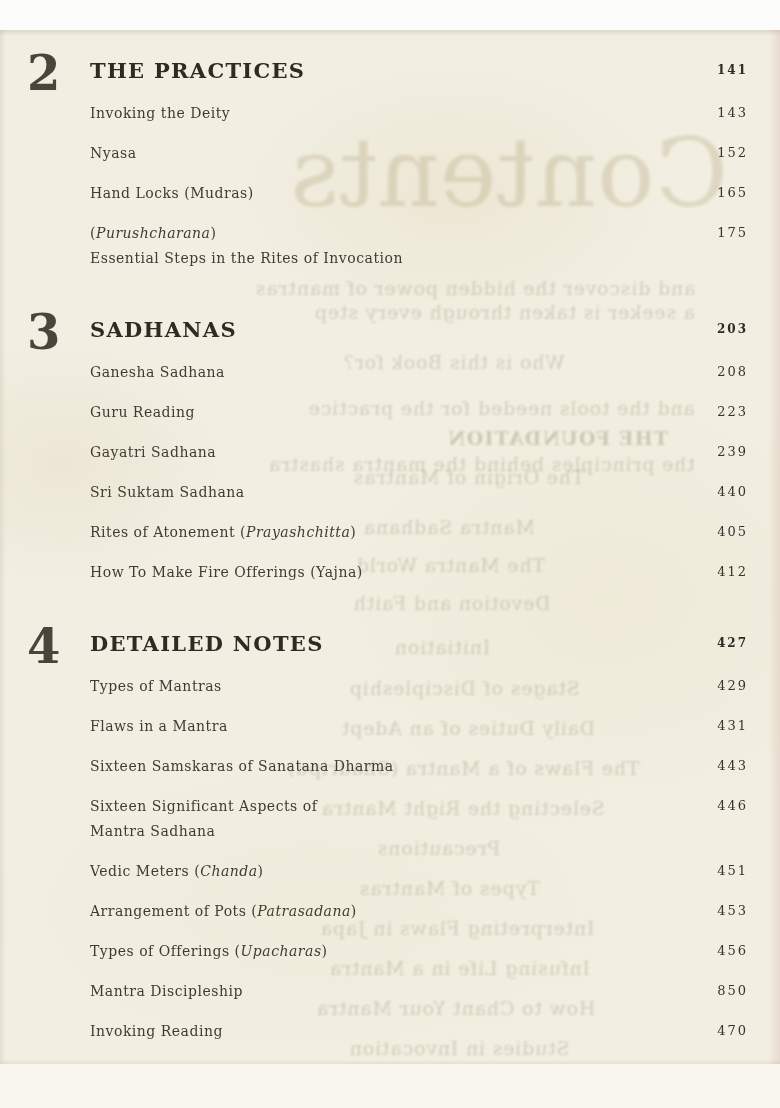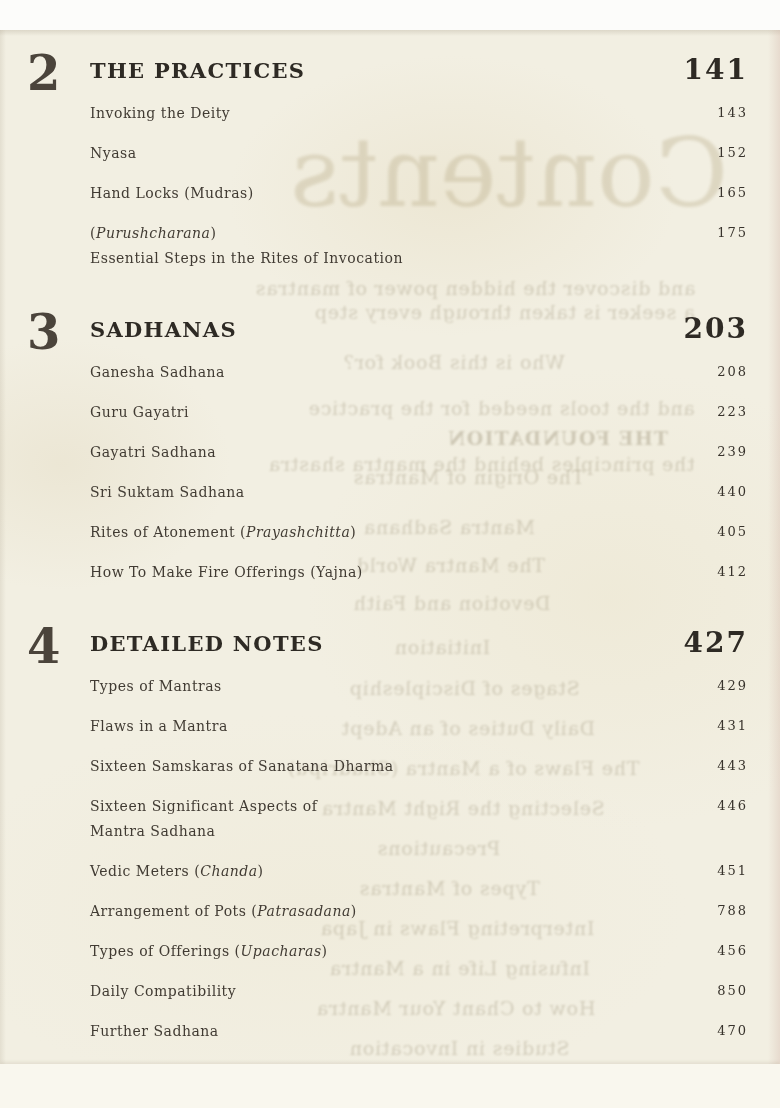--- a/index.html
+++ b/index.html
@@ -46,21 +46,21 @@
   .row{
     display:flex;justify-content:space-between;align-items:flex-start;
     margin-bottom:15px;
   }
   .heading-row{margin-bottom:17px;}
   .ctitle{
     font-weight:bold;font-size:21px;line-height:26px;
     letter-spacing:1.3px;color:#2e2a24;white-space:nowrap;
   }
   .cpage{
-    font-weight:bold;font-size:28px;line-height:24px;
+    font-weight:bold;font-size:12px;line-height:24px;
     letter-spacing:2px;color:#2e2a24;
   }
   .elabel{font-size:14px;line-height:25px;letter-spacing:0.5px;color:#413b33;}
   .elabel .line{white-space:nowrap;}
   .elabel i{font-style:italic;}
   .epage{
     font-size:13px;line-height:24px;letter-spacing:2px;color:#38332c;
     padding-bottom:1px;
   }
   
@@ -151,21 +151,21 @@
             <span class="cpage">203</span>
           </div>
           <div class="row entry">
             <span class="elabel">
               <div class="line"><span>Ganesha Sadhana</span></div>
             </span>
             <span class="epage">208</span>
           </div>
           <div class="row entry">
             <span class="elabel">
-              <div class="line"><span>Guru Gayatri</span></div>
+              <div class="line"><span>Guru Reading</span></div>
             </span>
             <span class="epage">223</span>
           </div>
           <div class="row entry">
             <span class="elabel">
               <div class="line"><span>Gayatri Sadhana</span></div>
             </span>
             <span class="epage">239</span>
           </div>
           <div class="row entry">
@@ -223,37 +223,37 @@
           <div class="row entry">
             <span class="elabel">
               <div class="line"><span>Vedic Meters (</span><i>Chanda</i><span>)</span></div>
             </span>
             <span class="epage">451</span>
           </div>
           <div class="row entry">
             <span class="elabel">
               <div class="line"><span>Arrangement of Pots (</span><i>Patrasadana</i><span>)</span></div>
             </span>
-            <span class="epage">788</span>
+            <span class="epage">453</span>
           </div>
           <div class="row entry">
             <span class="elabel">
               <div class="line"><span>Types of Offerings (</span><i>Upacharas</i><span>)</span></div>
             </span>
             <span class="epage">456</span>
           </div>
           <div class="row entry">
             <span class="elabel">
-              <div class="line"><span>Daily Compatibility</span></div>
+              <div class="line"><span>Mantra Discipleship</span></div>
             </span>
             <span class="epage">850</span>
           </div>
           <div class="row entry">
             <span class="elabel">
-              <div class="line"><span>Further Sadhana</span></div>
+              <div class="line"><span>Invoking Reading</span></div>
             </span>
             <span class="epage">470</span>
           </div>
         </div>
       </section>
     </div>
 </div>
 <div class="bottom-strip"></div>
 
 </body></html>

